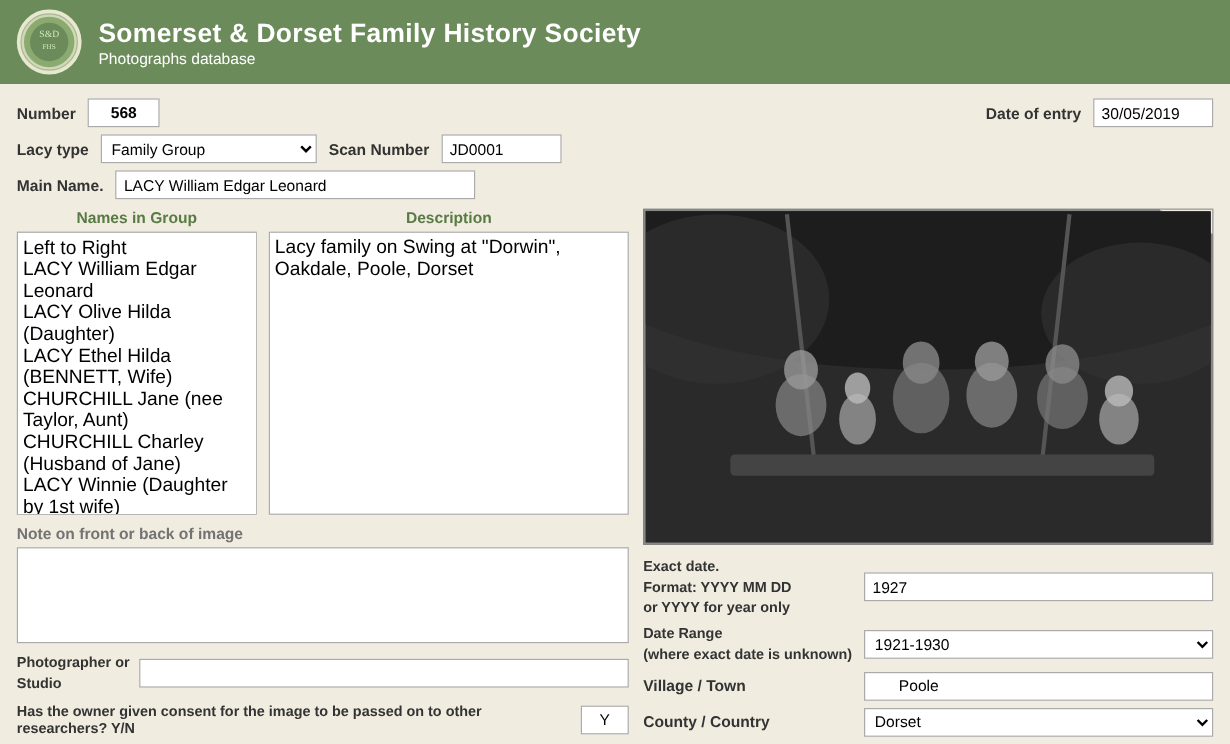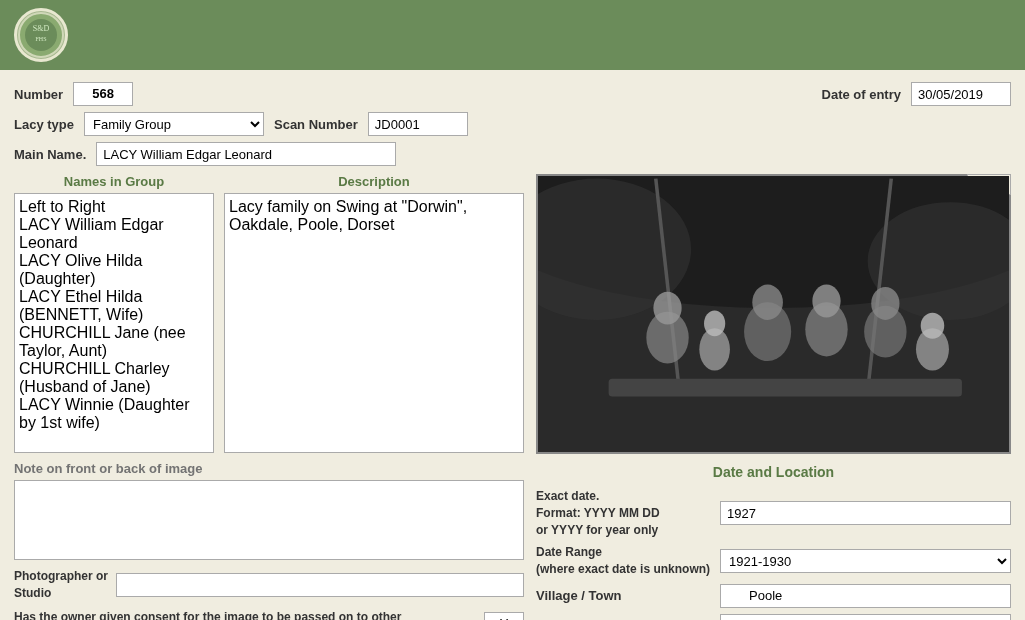--- a/index.html
+++ b/index.html
@@ -263,20 +263,24 @@
 <body>
 
 <div class="header">
   <div class="header-logo">
     <svg viewBox="0 0 48 48" xmlns="http://www.w3.org/2000/svg">
       <circle cx="24" cy="24" r="22" fill="#8aaa70" stroke="#d0d8b8" stroke-width="2"></circle>
       <circle cx="24" cy="24" r="16" fill="#6b8c5a"></circle>
       <text x="24" y="20" text-anchor="middle" fill="#d0e8c0" font-size="8" font-family="serif">S&amp;D</text>
       <text x="24" y="30" text-anchor="middle" fill="#d0e8c0" font-size="6" font-family="serif">FHS</text>
     </svg>
+  </div>
+  <div class="header-text">
+    <h1>Somerset &amp; Dorset Family History Society</h1>
+    <h2>Photographs database</h2>
   </div>
 </div>
 
 <div class="main">
 
   <div style="display:flex; flex-direction:column; gap:6px;">
 
     <div class="row">
       <label class="field-label">Number</label>
       <div class="number-box">568</div>
@@ -383,21 +387,20 @@
             <defs>
               <filter id="grain">
                 <feTurbulence type="fractalNoise" baseFrequency="0.65" numOctaves="3" stitchTiles="stitch"></feTurbulence>
               </filter>
             </defs>
           </svg>
         </div>
       </div>
 
       <div class="date-location">
-        <div class="date-location-title">Date and Location</div>
         <div style="display:grid; grid-template-columns: auto 1fr; gap: 6px 10px; align-items: center;">
           <div class="dl-label-multi" style="font-size:12px; font-weight:bold; color:#333; line-height:1.4;">
             Exact date.<br>Format: YYYY MM DD<br>or YYYY for year only
           </div>
           <input type="text" style="width: 100%;" value="1927">
 
           <div class="dl-label-multi" style="font-size:12px; font-weight:bold; color:#333; line-height:1.4;">
             Date Range<br>(where exact date is unknown)
           </div>
           <select style="width:100%;">

